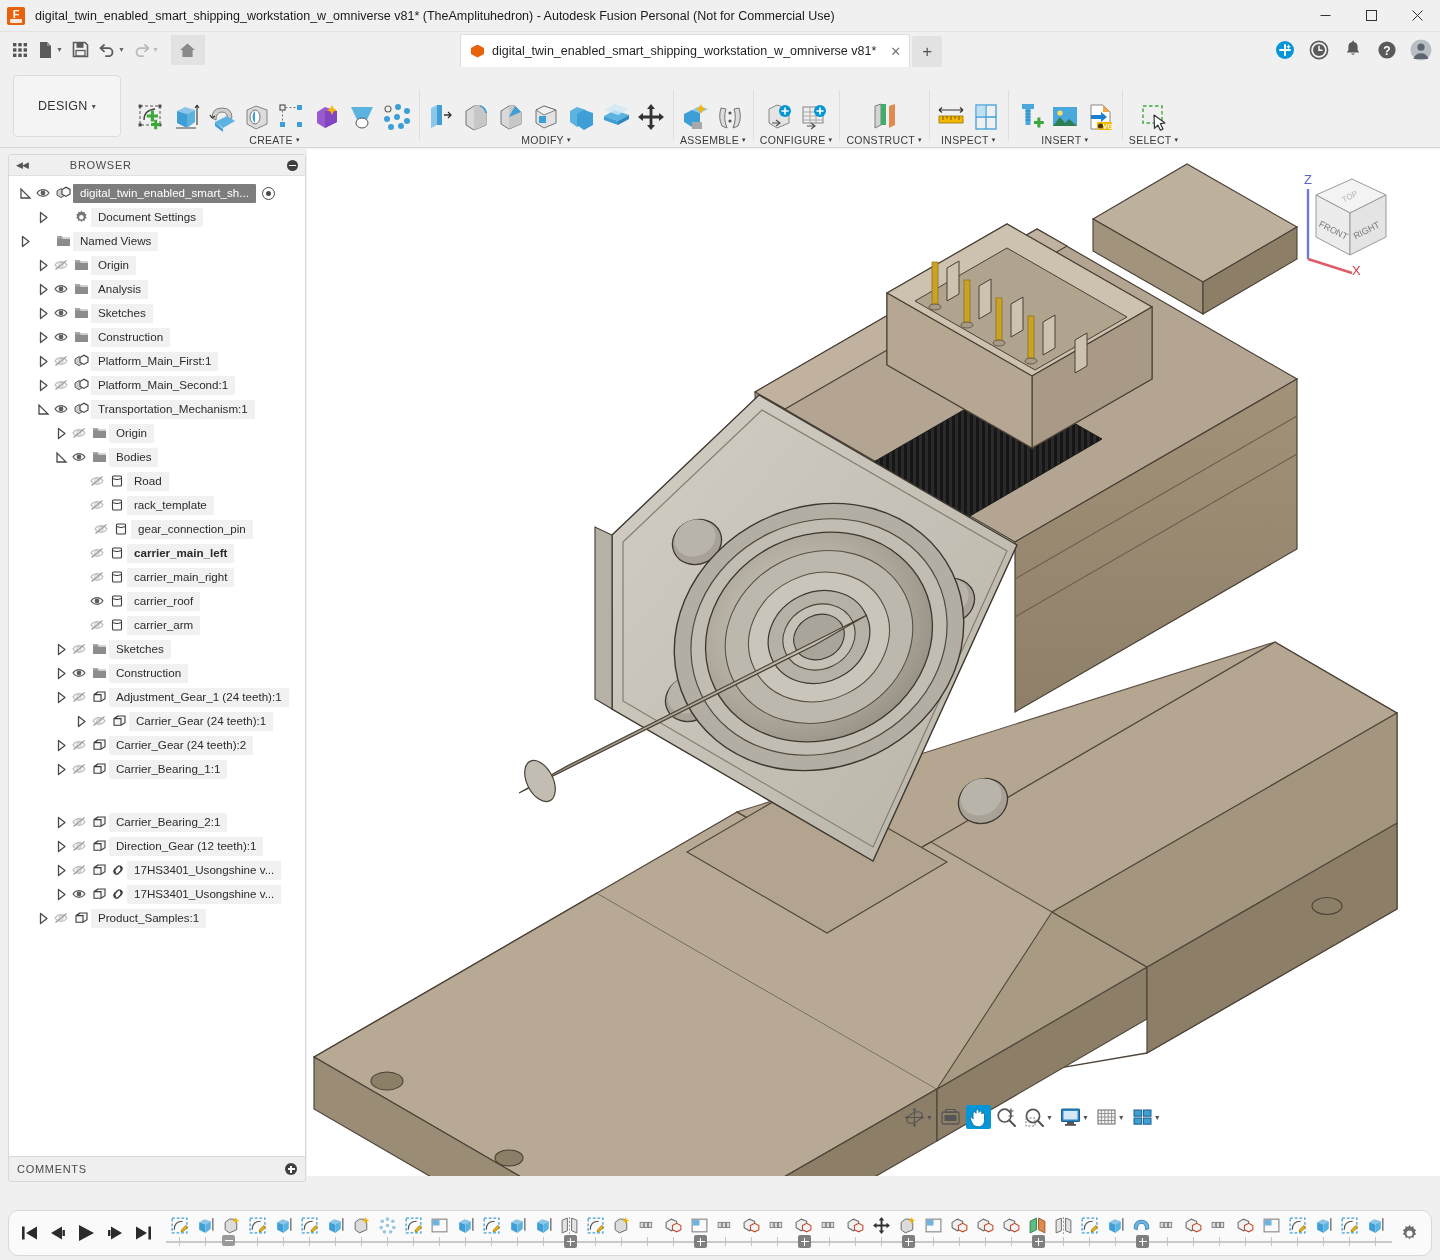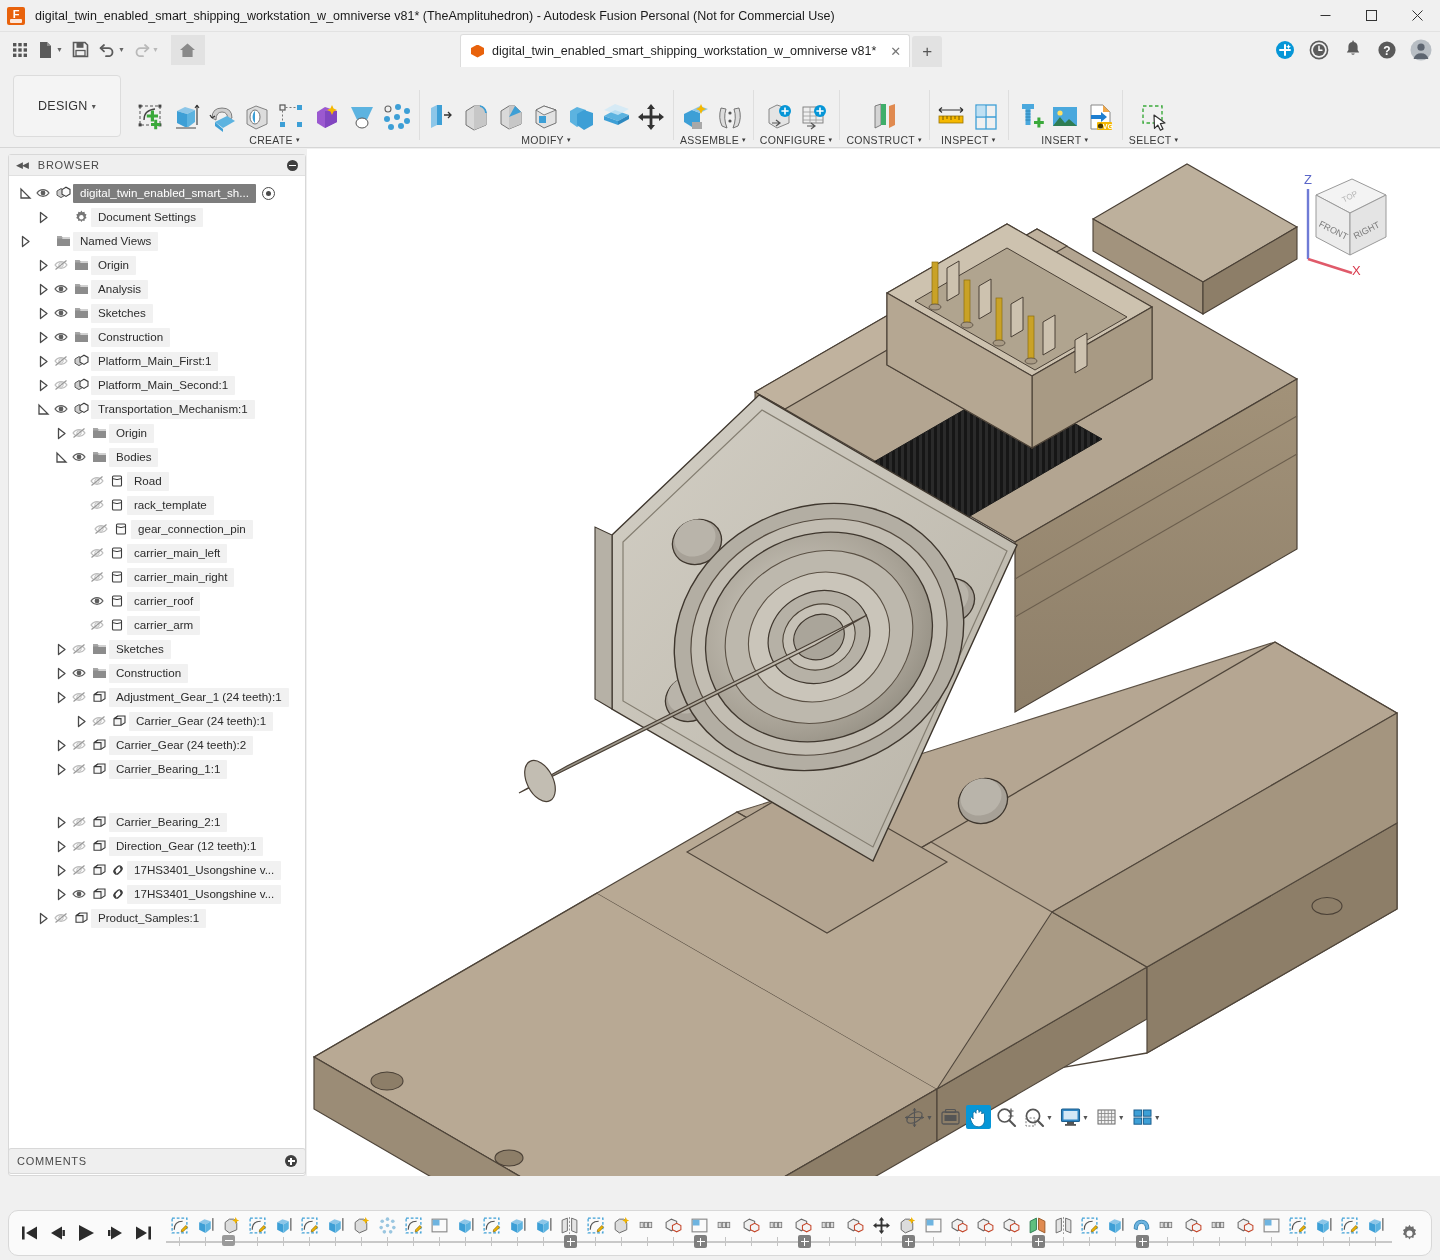--- a/index.html
+++ b/index.html
@@ -116,21 +116,21 @@
   
   .browser {
     position:absolute; left:8px; top:154px; width:298px; height:1022px;
     background:#fff; border:1px solid #d8d8d8; border-radius:3px;
     display:flex; flex-direction:column;
   }
   .browser-head {
     height:21px; background:#efefef; border-bottom:1px solid #e0e0e0;
     display:flex; align-items:center; padding:0 7px; gap:10px;
   }
-  .browser-head .ttl { font-size:11px; color:#4a4a4a; letter-spacing:.7px; }
+  .browser-head .ttl { font-size:11px; color:#4a4a4a; letter-spacing:.7px;margin-left:32px; }
   .collapse-arrows { color:#555; font-size:9px; letter-spacing:-1px; }
   .minus-circle {
     margin-left:auto; width:11px; height:11px; border-radius:50%; background:#3f3f3f;
     position:relative;
   }
   .minus-circle:after{ content:""; position:absolute; left:2px; top:5px; width:7px; height:1.5px; background:#fff; }
 
   .tree { flex:1; overflow:hidden; padding-top:5px; font-size:11.6px; color:#2b2b2b; }
   .node { height:24px; display:flex; align-items:center; white-space:nowrap; }
   .tw { width:16px; height:24px; display:flex; align-items:center; justify-content:center; flex:0 0 auto; }
@@ -143,21 +143,21 @@
   .node.root .nlabel { background:#7d7d7d; color:#fff; }
   .radio-dot {
     width:13px; height:13px; border:1.6px solid #4a4a4a; border-radius:50%;
     margin-left:6px; position:relative; flex:0 0 auto;
   }
   .radio-dot:after{
     content:""; position:absolute; left:3px; top:3px; width:5px; height:5px; border-radius:50%; background:#4a4a4a;
   }
 
   .comments {
-    position:absolute; left:8px; bottom:86px; width:298px; height:26px;
+    position:absolute; left:8px; bottom:78px; width:298px; height:26px;
     background:#efefef; border:1px solid #d8d8d8; border-radius:3px;
     display:flex; align-items:center; padding:0 8px;
   }
   .comments .ttl { font-size:11px; color:#4a4a4a; letter-spacing:.7px; }
   .plus-circle {
     margin-left:auto; width:12px; height:12px; border-radius:50%; background:#3f3f3f; position:relative;
   }
   .plus-circle:after{ content:""; position:absolute; left:2.5px; top:5.2px; width:7px; height:1.6px; background:#fff; }
   .plus-circle:before{ content:""; position:absolute; left:5.2px; top:2.5px; width:1.6px; height:7px; background:#fff; }
 
@@ -1078,21 +1078,21 @@
           </svg>
         </div>
         <div class="nico">
           <svg width="15" height="14" viewBox="0 0 15 14">
             <rect x="2.5" y="2" width="9" height="10" rx="1" fill="#fbfbfb" stroke="#3c3c3c" stroke-width="1.1"></rect>
             <path d="M2.5 4.6 q4.5 2 9 0" fill="none" stroke="#3c3c3c" stroke-width="1"></path>
           </svg>
         </div>
         <div class="nlabel">gear_connection_pin</div>
       </div>
-      <div class="node" style="padding-left: 62px;">
+      <div class="node" style="padding-left: 62px; font-weight: bold;">
         <div class="tw"></div>
         <div class="eye">
           <svg width="14" height="14" viewBox="0 0 14 14">
             <path d="M1 7 C4 2.6 10 2.6 13 7 C10 11.4 4 11.4 1 7 Z" fill="none" stroke="#bdbdbd" stroke-width="1.2"></path>
             <circle cx="7" cy="7" r="2.2" fill="none" stroke="#bdbdbd" stroke-width="1"></circle>
             <path d="M1.5 11.5 L12.5 2.5" stroke="#9a9a9a" stroke-width="1.2"></path>
           </svg>
         </div>
         <div class="nico">
           <svg width="15" height="14" viewBox="0 0 15 14">

